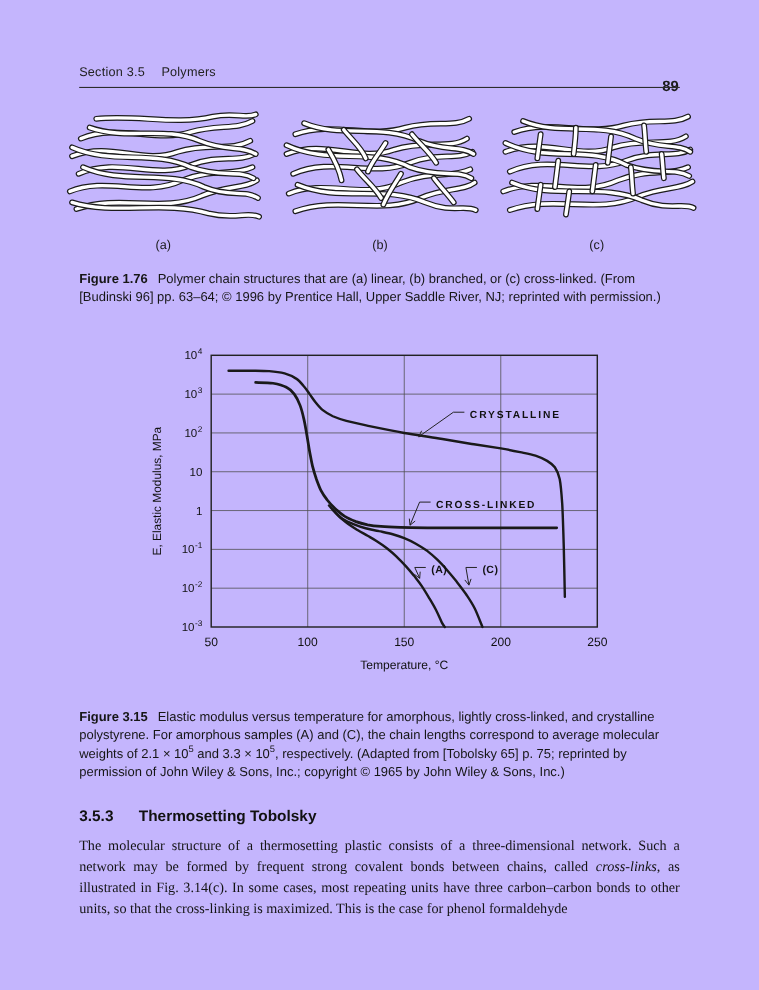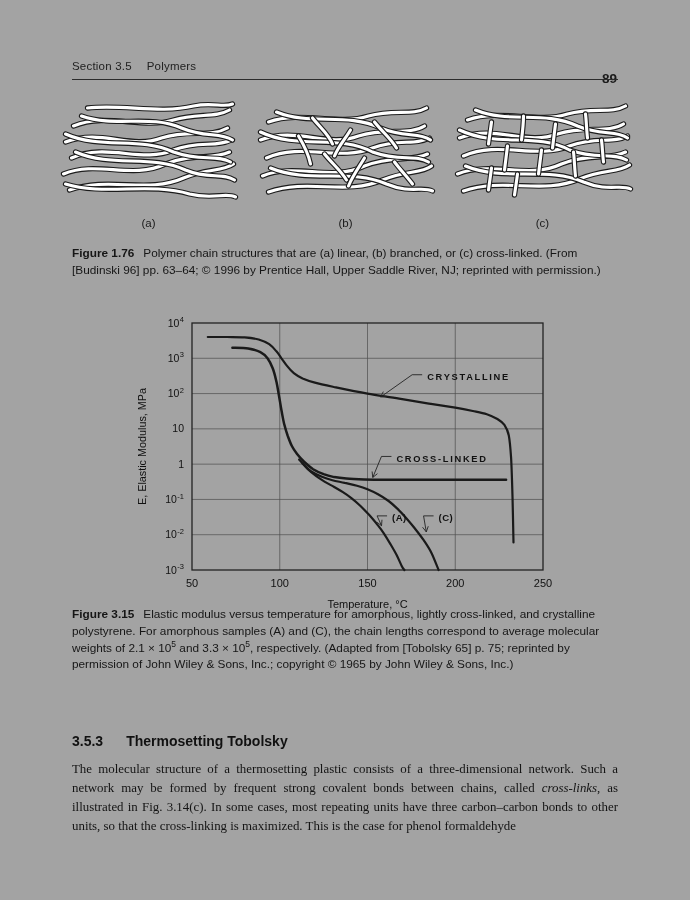--- a/index.html
+++ b/index.html
@@ -1,34 +1,34 @@
 <!DOCTYPE html>
 <html><head>
 <meta charset="utf-8">
 <style>
   html,body{margin:0;padding:0;background:#ffffff;}
   .page{
-    position:relative; width:690px; height:900px; background:#a3a3a3;
+    position:relative; width:690px; height:900px; background:#c4b5fd;
     font-family:"Liberation Sans", sans-serif; color:#1b1b1b; overflow:hidden;
   }
   .abs{position:absolute;}
   
   .hdr-left{left:72px; top:60px; font-size:11.5px; letter-spacing:.2px; color:#222;}
   .hdr-left .sec{margin-right:15px;}
   .hdr-num{right:73px; top:71px; font-size:13.5px; font-weight:bold;}
   .rule{left:72px; top:79px; width:546px; height:1.2px; background:#2c2c2c;}
   
   .panels{left:56px; top:96px; width:580px; display:flex; gap:12px;}
   .panel{width:185px; text-align:center;}
   .panel svg{display:block; margin:0 auto;}
   .panel-label{font-size:11.5px; color:#1a1a1a; margin-top:3px;}
   
   .caption{left:72px; width:549px; font-size:11.8px; line-height:16.8px; color:#161616;}
   .cap314{top:245px;}
-  .cap315{top:606px;}
+  .cap315{top:643px;}
   .cap-label{font-weight:bold; margin-right:9px;}
   .sup{font-size:8.5px; vertical-align:super; line-height:0;}
   
   .chartwrap{left:0; top:313px; width:690px; height:300px;}
   
   .heading{left:72px; top:733px; font-size:14px; font-weight:bold; color:#111;}
   .heading .hnum{margin-right:23px;}
   
   .bodytext{
     left:72px; top:760px; width:546px;

